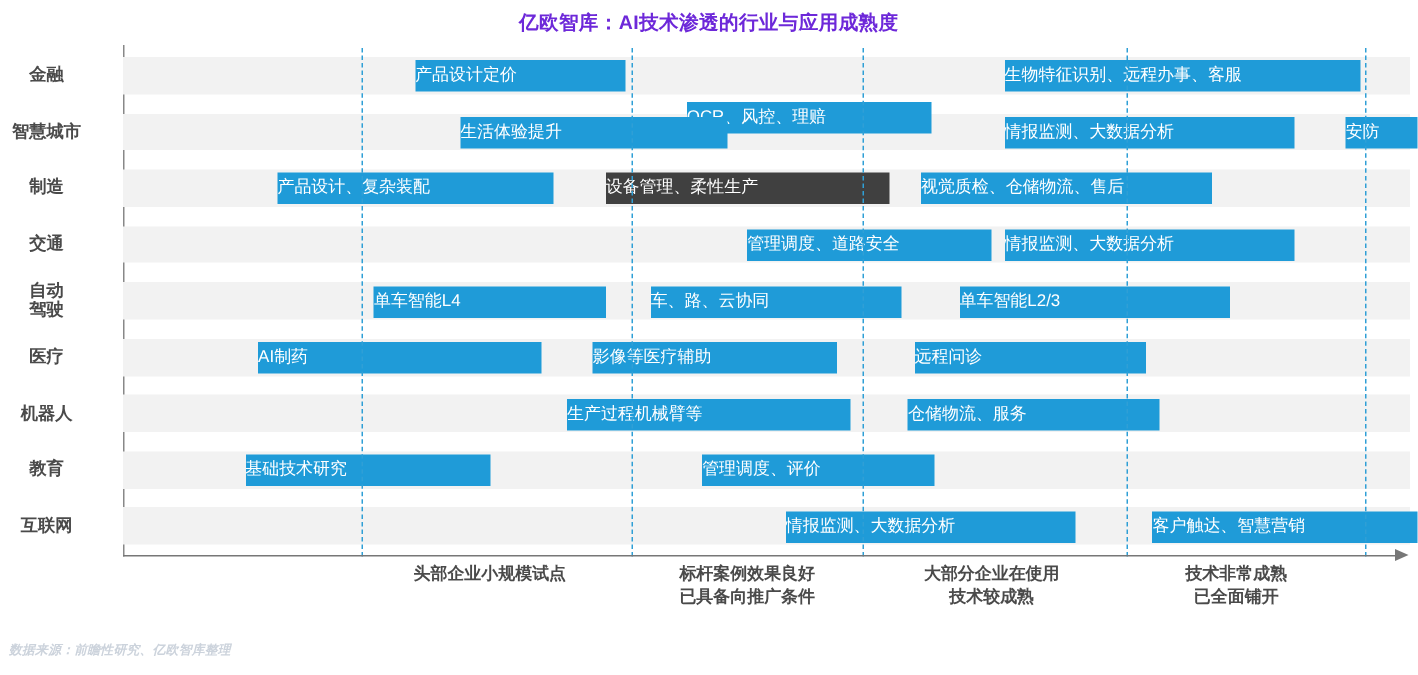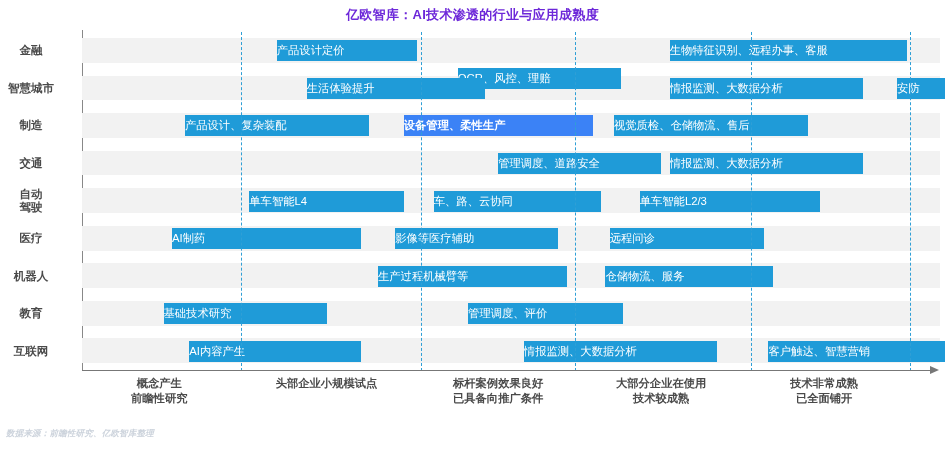--- a/index.html
+++ b/index.html
@@ -187,52 +187,50 @@
         <div class="band" style="top: 268.898px; height: 24.7867px;"></div>
         <div class="band" style="top: 306.453px; height: 24.7867px;"></div>
       </div>
   <div class="bar" style="left: 194.766px; width: 139.854px; top: 8.27778px; background: rgb(31, 155, 216);">产品设计定价</div>
       <div class="bar" style="left: 375.804px; width: 163.02px; top: 8.27778px; background: rgb(31, 155, 216); margin-top: 28px;">OCR、风控、理赔</div>
       <div class="bar" style="left: 587.73px; width: 237.666px; top: 8.27778px; background: rgb(31, 155, 216);">生物特征识别、远程办事、客服</div>
       <div class="bar" style="left: 224.796px; width: 178.464px; top: 45.8333px; background: rgb(31, 155, 216);">生活体验提升</div>
       <div class="bar" style="left: 587.73px; width: 193.05px; top: 45.8333px; background: rgb(31, 155, 216);">情报监测、大数据分析</div>
       <div class="bar" style="left: 815.1px; width: 77.22px; top: 45.8333px; background: rgb(31, 155, 216);">安防</div>
       <div class="bar" style="left: 102.96px; width: 184.47px; top: 83.3889px; background: rgb(31, 155, 216);">产品设计、复杂装配</div>
-      <div class="bar" style="left: 321.75px; width: 188.76px; top: 83.3889px; background: #3b82f6; font-weight: bold;">设备管理、柔性生产</div>
+      <div class="bar" style="left: 321.75px; width: 188.76px; top: 83.3889px; background: #404040;">设备管理、柔性生产</div>
       <div class="bar" style="left: 531.96px; width: 194px; top: 83.3889px; background: rgb(31, 155, 216);">视觉质检、仓储物流、售后</div>
       <div class="bar" style="left: 416.13px; width: 163.02px; top: 120.944px; background: rgb(31, 155, 216);">管理调度、道路安全</div>
       <div class="bar" style="left: 587.73px; width: 193.05px; top: 120.944px; background: rgb(31, 155, 216);">情报监测、大数据分析</div>
       <div class="bar" style="left: 167.31px; width: 154.44px; top: 158.5px; background: rgb(31, 155, 216);">单车智能L4</div>
       <div class="bar" style="left: 351.78px; width: 167.31px; top: 158.5px; background: rgb(31, 155, 216);">车、路、云协同</div>
       <div class="bar" style="left: 557.7px; width: 180.18px; top: 158.5px; background: rgb(31, 155, 216);">单车智能L2/3</div>
       <div class="bar" style="left: 90.09px; width: 188.76px; top: 196.056px; background: rgb(31, 155, 216);">AI制药</div>
       <div class="bar" style="left: 313.17px; width: 163.02px; top: 196.056px; background: rgb(31, 155, 216);">影像等医疗辅助</div>
       <div class="bar" style="left: 527.67px; width: 154.44px; top: 196.056px; background: rgb(31, 155, 216);">远程问诊</div>
       <div class="bar" style="left: 296.01px; width: 188.76px; top: 233.611px; background: rgb(31, 155, 216);">生产过程机械臂等</div>
       <div class="bar" style="left: 523.38px; width: 167.31px; top: 233.611px; background: rgb(31, 155, 216);">仓储物流、服务</div>
       <div class="bar" style="left: 81.51px; width: 163.02px; top: 271.167px; background: rgb(31, 155, 216);">基础技术研究</div>
       <div class="bar" style="left: 386.1px; width: 154.44px; top: 271.167px; background: rgb(31, 155, 216);">管理调度、评价</div>
-      <div class="bar" style="left: 107.25px; width: 171.6px; top: 308.722px; background: rgb(31, 155, 216);">AI内容产生</div>
       <div class="bar" style="left: 441.87px; width: 193.05px; top: 308.722px; background: rgb(31, 155, 216);">情报监测、大数据分析</div>
       <div class="bar" style="left: 686.4px; width: 184.47px; top: 308.722px; background: rgb(31, 155, 216);">客户触达、智慧营销</div>
     </div>
 
   <div id="gridlines">
       <div class="gridline" style="left: 240.73px;"></div>
       <div class="gridline" style="left: 420.91px;"></div>
       <div class="gridline" style="left: 575.35px;"></div>
       <div class="gridline" style="left: 751.24px;"></div>
       <div class="gridline" style="left: 909.97px;"></div>
     </div>
 
   <div class="axis-x"></div>
   <div class="axis-arrow"></div>
 
   <div class="xlabels" id="xlabels">
-      <div class="xlabel" style="left: -7.78px; width: 170px; top: 0px;"><div>概念产生</div><div>前瞻性研究</div></div>
       <div class="xlabel" style="left: 159.53px; width: 170px; top: 0px;"><div>头部企业小规模试点</div></div>
       <div class="xlabel" style="left: 331.13px; width: 170px; top: 0px;"><div>标杆案例效果良好</div><div>已具备向推广条件</div></div>
       <div class="xlabel" style="left: 494.15px; width: 170px; top: 0px;"><div>大部分企业在使用</div><div>技术较成熟</div></div>
       <div class="xlabel" style="left: 657.17px; width: 170px; top: 0px;"><div>技术非常成熟</div><div>已全面铺开</div></div>
     </div>
 
   <div class="source-note">数据来源：前瞻性研究、亿欧智库整理</div>
 
 </div>
 

